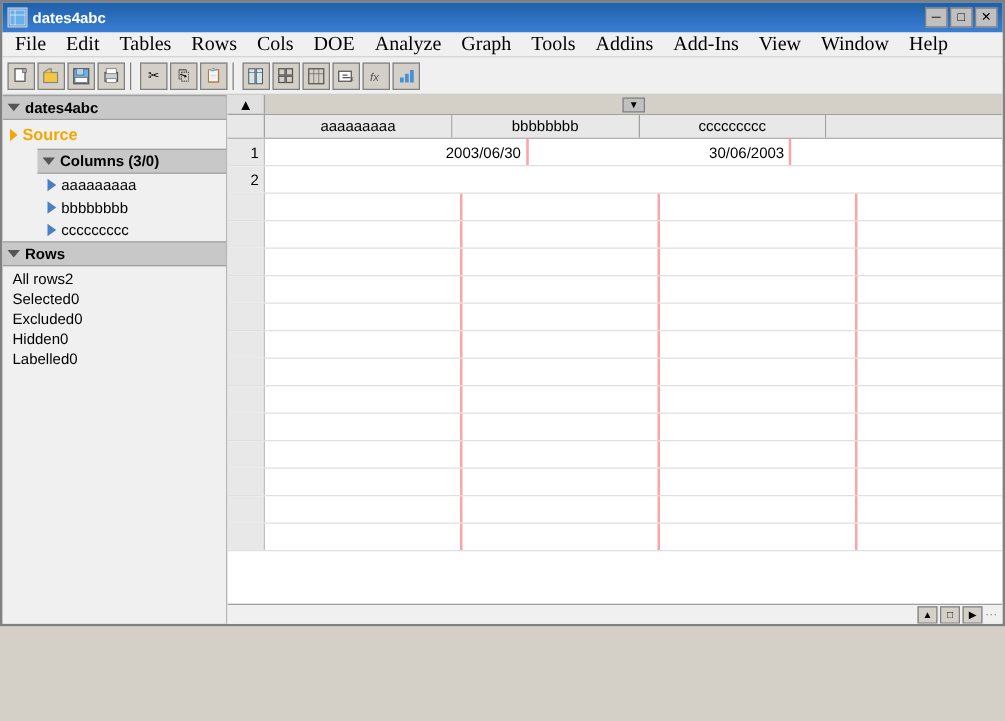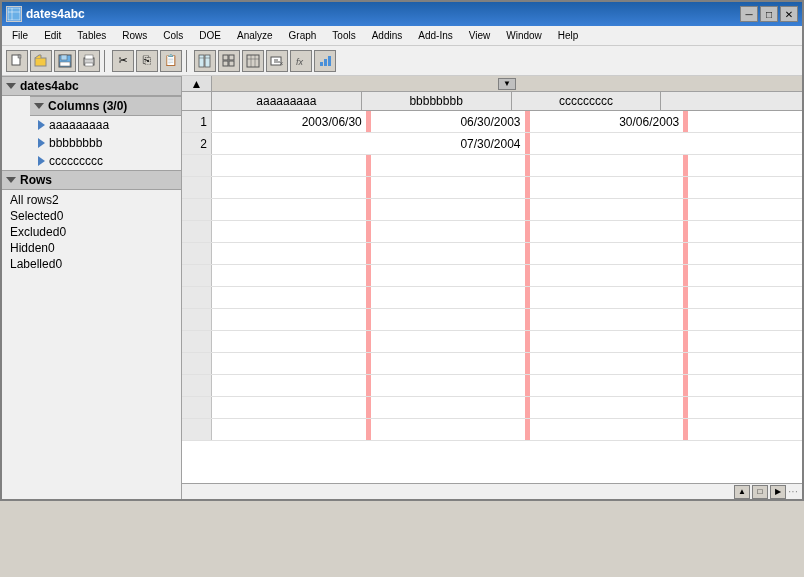--- a/index.html
+++ b/index.html
@@ -70,22 +70,23 @@
       height: 20px;
       display: flex;
       align-items: center;
       border-bottom: 1px solid #ccc;
       padding: 0 2px;
       flex-shrink: 0;
     }
     .menu-item {
       padding: 2px 8px;
       cursor: pointer;
-      font-size: 10px;
+      font-size: 16px;
       color: #000;
+      font-family: Liberation Serif, serif;
     }
     .toolbar {
       background: #f0f0f0;
       height: 30px;
       display: flex;
       align-items: center;
       border-bottom: 1px solid #ccc;
       padding: 2px 4px;
       gap: 2px;
       flex-shrink: 0;
@@ -246,21 +247,21 @@
       padding-right: 4px;
       background: #e8e8e8;
       font-size: 12px;
       display: flex;
       align-items: center;
       justify-content: flex-end;
       flex-shrink: 0;
     }
     .data-cell {
       flex: 1;
-      border-right: 5px solid #fca5a5;
+      border-right: 2px solid #fca5a5;
       padding: 2px 4px;
       font-size: 12px;
       text-align: center;
       display: flex;
       align-items: center;
       justify-content: flex-end;
       min-width: 80px;
       margin-left: 32px;
     }
     .scrollbar-area {
@@ -419,20 +420,26 @@
     </div>
   </div>
 
   <div class="main-content">
 
     <div class="sidebar">
 
       <div class="sidebar-section-header">
         <div class="triangle-down"></div>
         <span>dates4abc</span>
+      </div>
+      <div class="sidebar-tables-section">
+        <div class="sidebar-table-item">
+          <div class="triangle-right"></div>
+          <span class="source-label">Source</span>
+        </div>
       </div>
 
       <div class="columns-section">
         <div class="sidebar-section-header">
           <div class="triangle-down"></div>
           <span>Columns (3/0)</span>
         </div>
         <div class="column-item">
           <div class="col-triangle"></div>
           <span>aaaaaaaaa</span>
@@ -495,27 +502,25 @@
         <div class="data-col-header">aaaaaaaaa</div>
         <div class="data-col-header">bbbbbbbb</div>
         <div class="data-col-header">ccccccccc</div>
         <div style="flex:1; background:#e8e8e8;"></div>
       </div>
 
       <div class="data-body">
         <div class="data-row">
           <div class="row-num-cell">1</div>
           <div class="data-cell">2003/06/30</div>
-          <div class="data-cell">06/30/2003</div>
           <div class="data-cell">30/06/2003</div>
           <div style="flex:1;"></div>
         </div>
         <div class="data-row">
           <div class="row-num-cell">2</div>
-          <div class="data-cell">07/30/2004</div>
           <div style="flex:1;"></div>
         </div>
 
         <div class="data-row">
           <div class="row-num-cell"></div>
           <div class="data-cell"></div>
           <div class="data-cell"></div>
           <div class="data-cell"></div>
           <div style="flex:1;"></div>
         </div>

